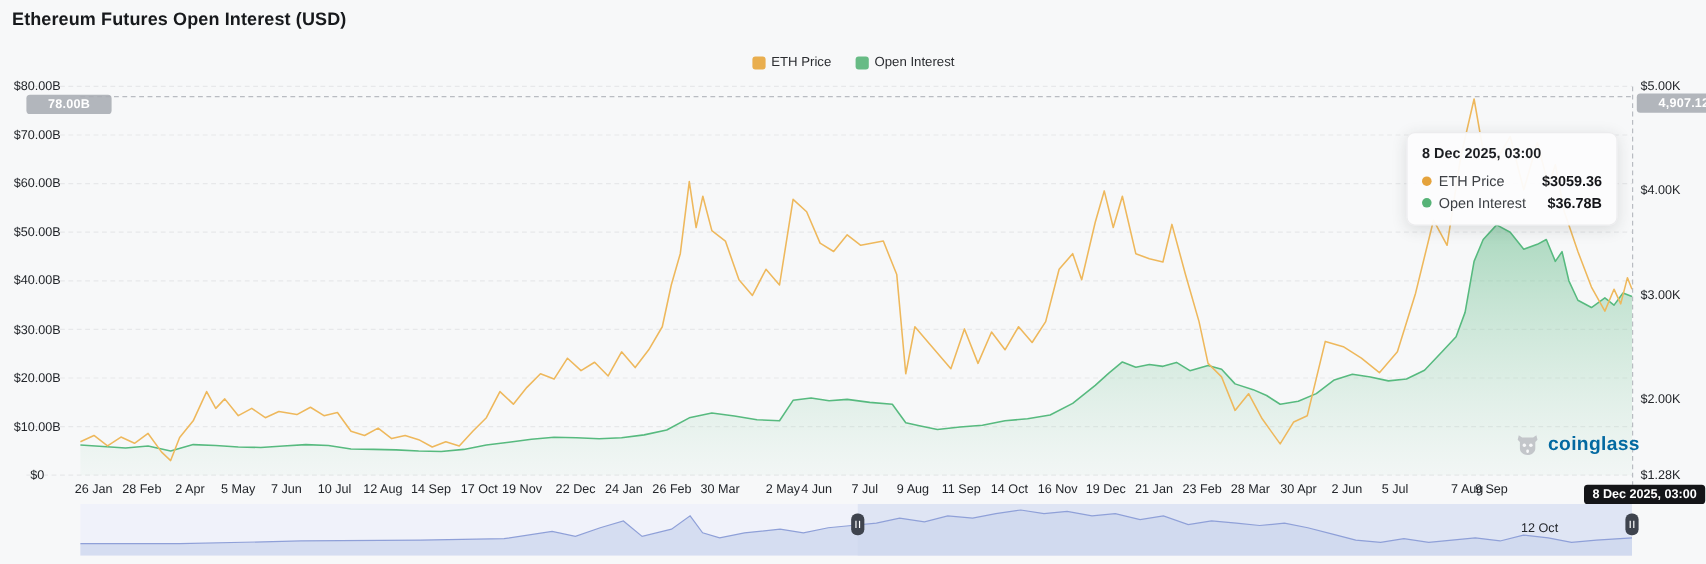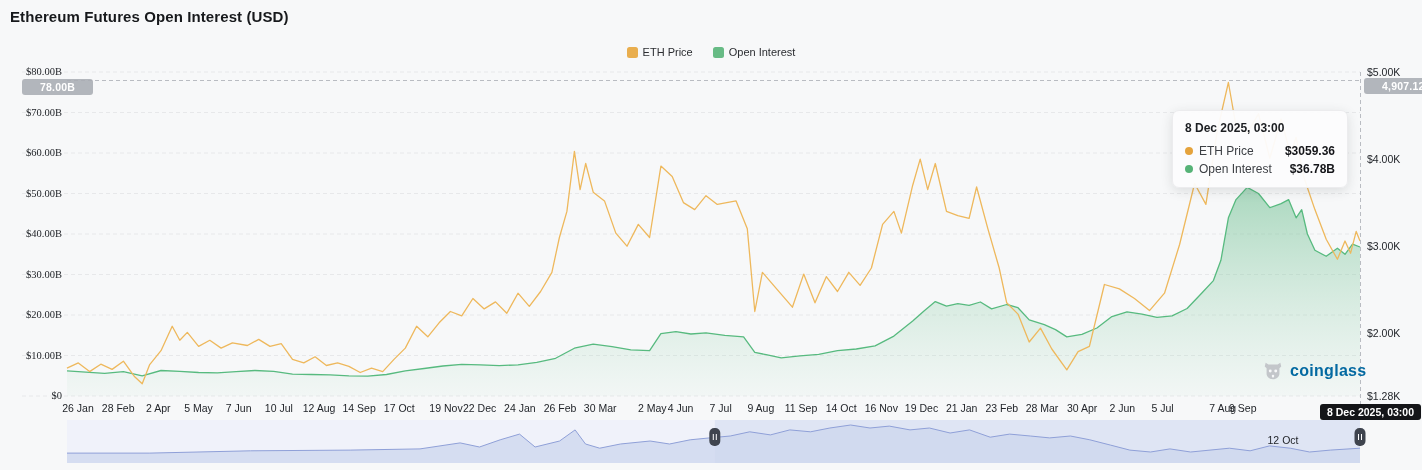--- a/index.html
+++ b/index.html
@@ -18,21 +18,21 @@
     position:absolute;left:0;top:46px;width:1422px;
     display:flex;justify-content:center;gap:20px;align-items:center;
     font-size:11px;color:#2b2d31;
   }
   .legend-item{display:flex;align-items:center;gap:5px;cursor:pointer;}
   .legend-swatch{width:11px;height:11px;border-radius:2.5px;display:inline-block;}
   .ylab{
     position:absolute;font-size:10.5px;color:#23262b;line-height:14px;
     white-space:nowrap;
   }
-  .ylab.left{left:0;width:62px;text-align:right;font-family:Liberation Serif, serif;}
+  .ylab.left{left:0;width:62px;text-align:center;}
   .ylab.right{left:1367px;text-align:left;}
   .xlab{
     position:absolute;top:402px;width:64px;text-align:center;
     font-size:10.5px;color:#23262b;white-space:nowrap;
   }
   .axis-badge{
     position:absolute;padding:2px 18px;border-radius:3px;
     background:rgba(168,172,179,.88);color:#fff;
     font-size:10.5px;font-weight:700;letter-spacing:.2px;white-space:nowrap;
   }
@@ -128,21 +128,21 @@
 <div id="xlabels">
     <div class="xlab" style="left: 46px;">26 Jan</div>
     <div class="xlab" style="left: 86.1667px;">28 Feb</div>
     <div class="xlab" style="left: 126.333px;">2 Apr</div>
     <div class="xlab" style="left: 166.5px;">5 May</div>
     <div class="xlab" style="left: 206.667px;">7 Jun</div>
     <div class="xlab" style="left: 246.833px;">10 Jul</div>
     <div class="xlab" style="left: 287px;">12 Aug</div>
     <div class="xlab" style="left: 327.167px;">14 Sep</div>
     <div class="xlab" style="left: 367.334px;">17 Oct</div>
-    <div class="xlab" style="left: 414px; text-align: center;">19 Nov</div>
+    <div class="xlab" style="left: 403px; text-align: center;">19 Nov</div>
     <div class="xlab" style="left: 447.667px;">22 Dec</div>
     <div class="xlab" style="left: 487.834px;">24 Jan</div>
     <div class="xlab" style="left: 528px;">26 Feb</div>
     <div class="xlab" style="left: 568.167px;">30 Mar</div>
     <div class="xlab" style="left: 608.334px; margin-left: 12px;">2 May</div>
     <div class="xlab" style="left: 648.5px;">4 Jun</div>
     <div class="xlab" style="left: 688.667px;">7 Jul</div>
     <div class="xlab" style="left: 728.834px;">9 Aug</div>
     <div class="xlab" style="left: 769.001px;">11 Sep</div>
     <div class="xlab" style="left: 809.167px;">14 Oct</div>

